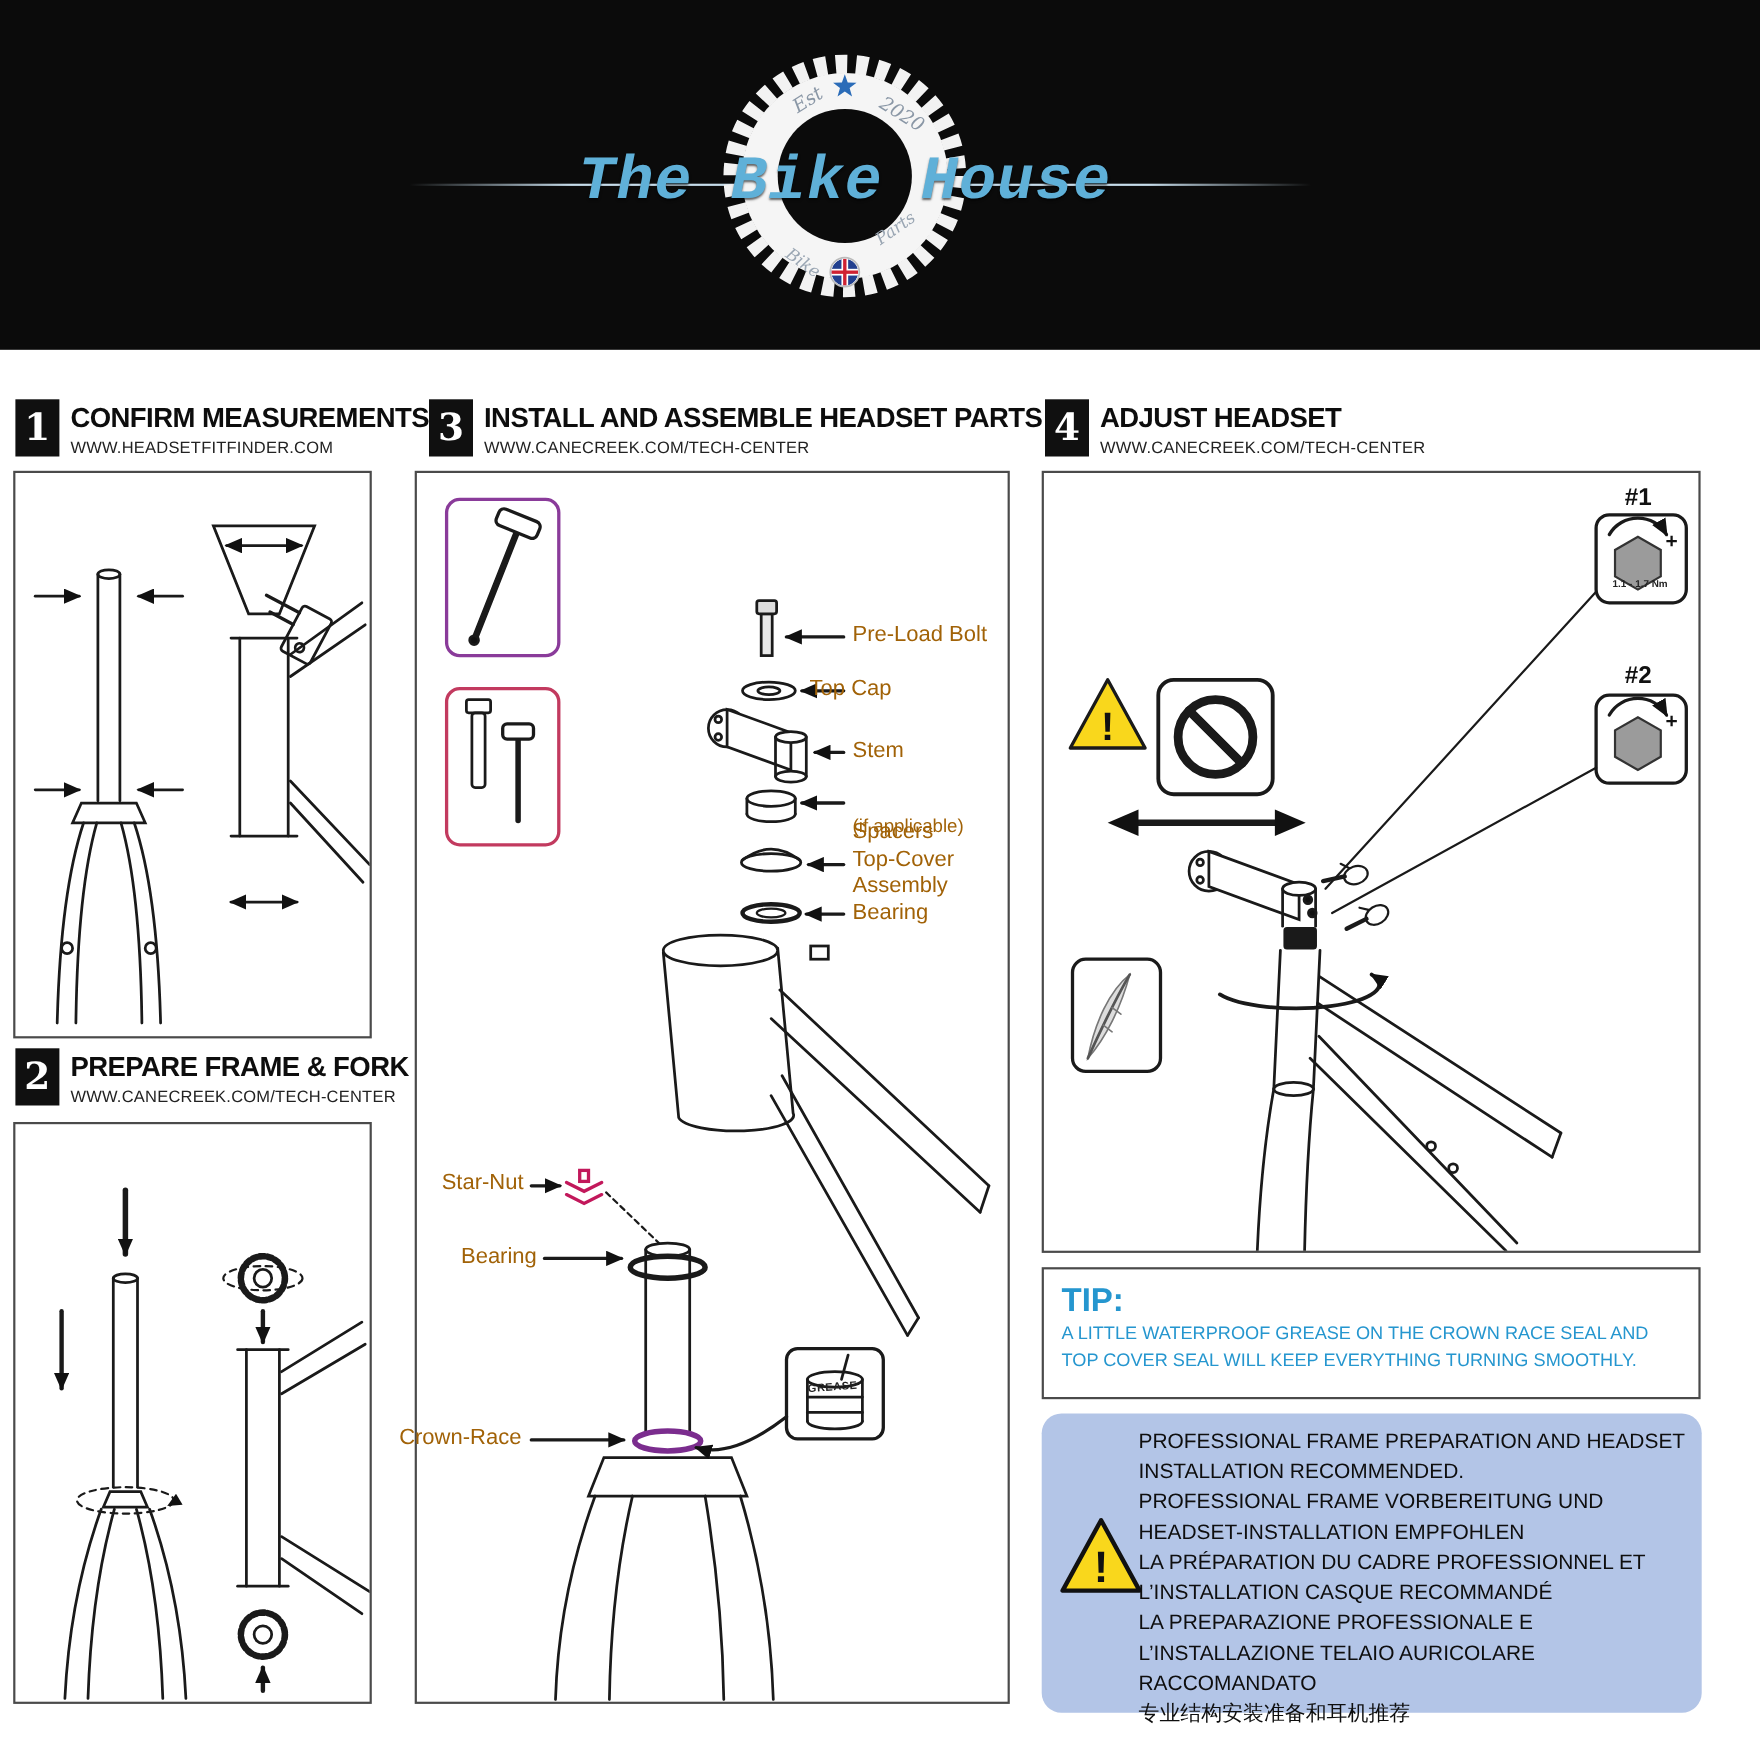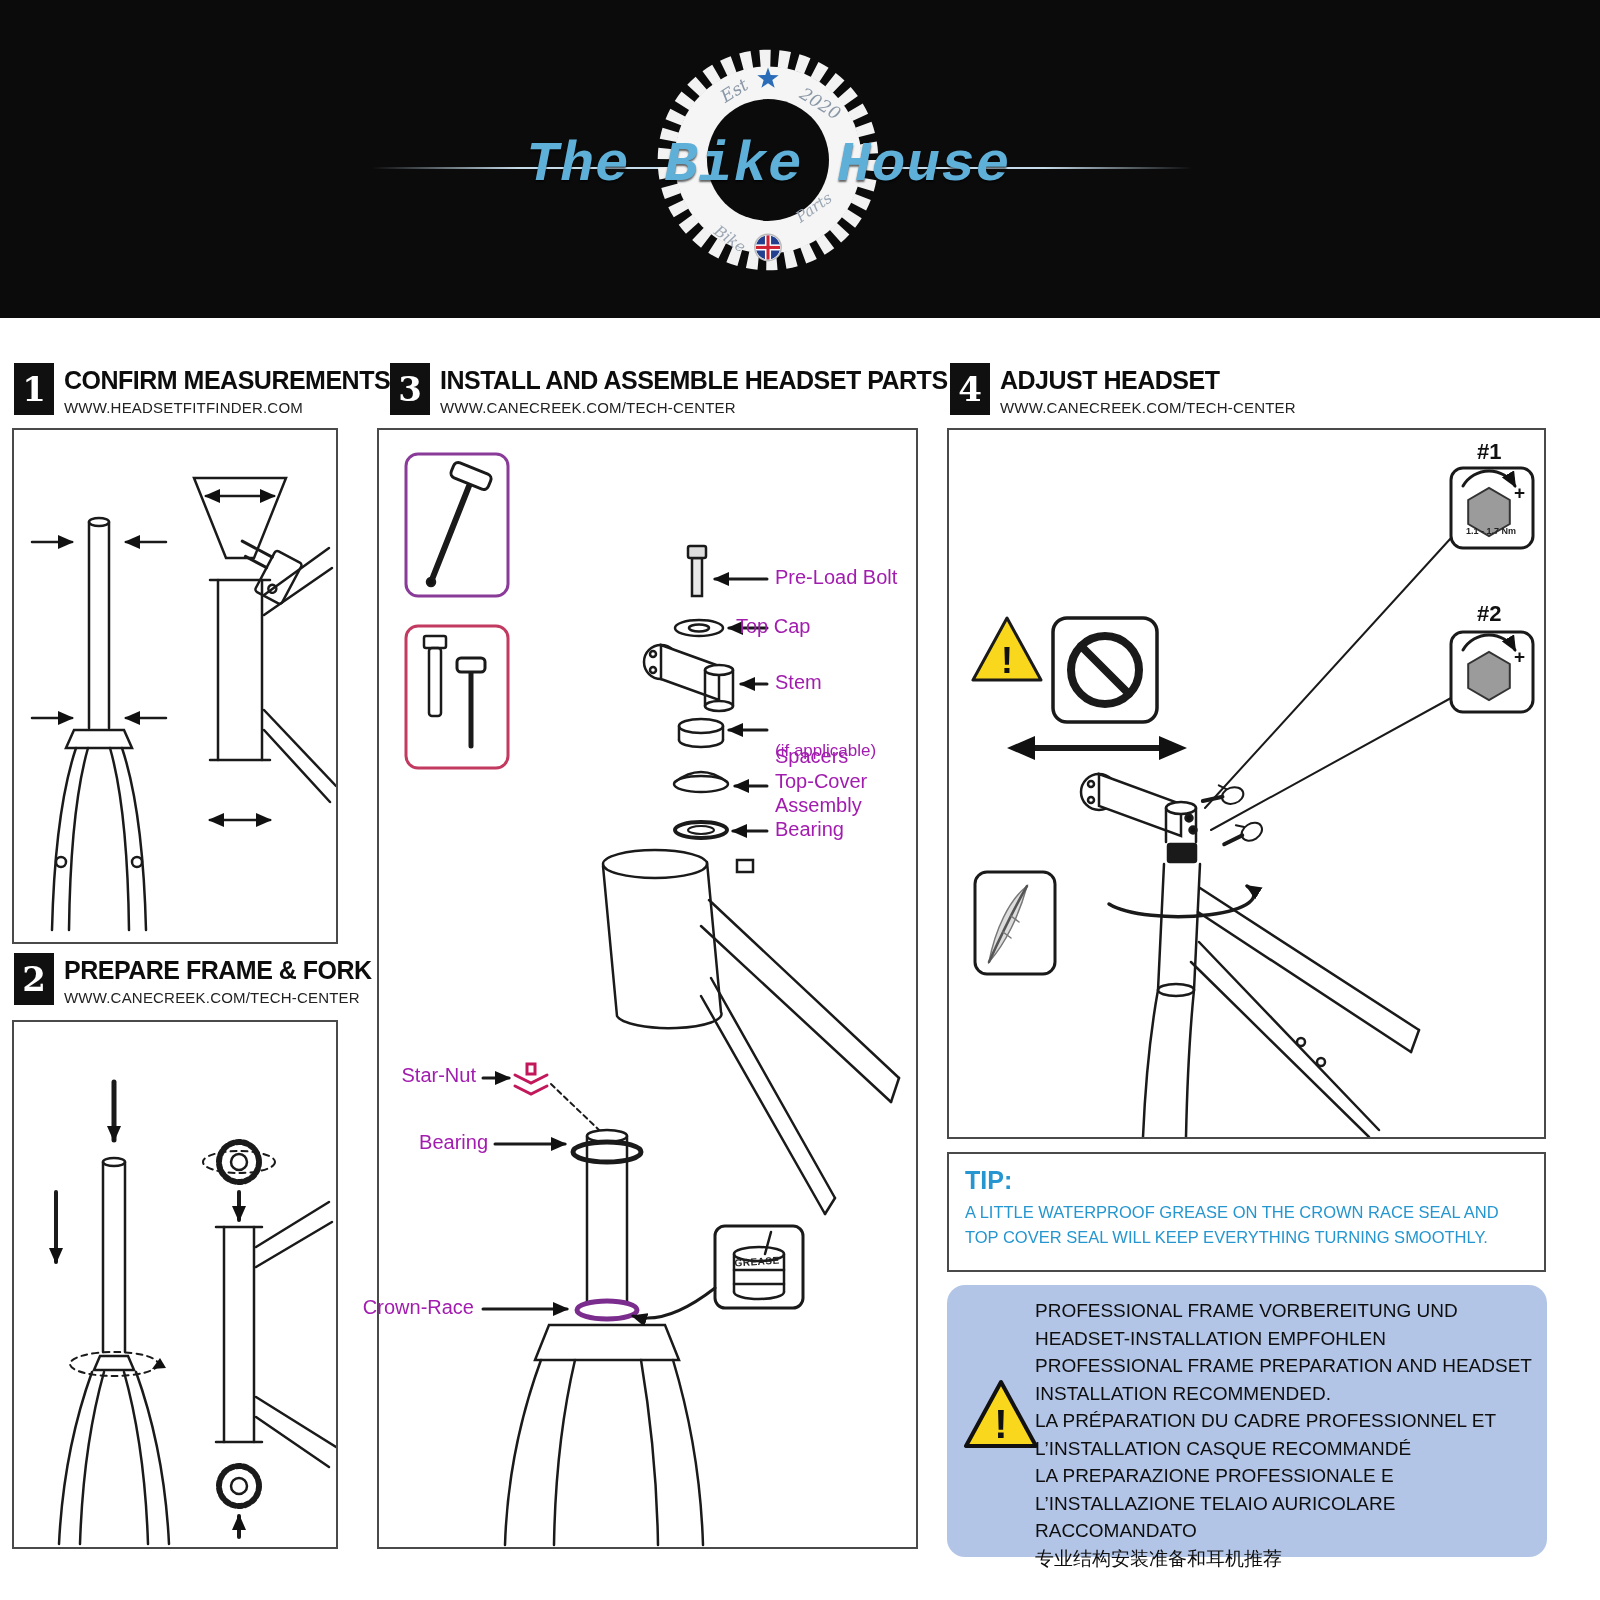--- a/index.html
+++ b/index.html
@@ -20,33 +20,33 @@
   .numbox{position:absolute;width:40px;height:52px;background:#101010;color:#fff;
           font-weight:bold;font-size:34px;text-align:center;line-height:52px;
           font-family:"DejaVu Serif",serif;}
   .sec-title{position:absolute;font-size:25px;font-weight:700;letter-spacing:-.5px;color:#0d0d0d;white-space:nowrap;}
   .sec-url{position:absolute;font-size:15px;color:#222;letter-spacing:.2px;white-space:nowrap;}
 
   .panel{position:absolute;border:2px solid #4a4a4a;background:#fff;}
   .panel svg{position:absolute;left:0;top:0;}
 
   
-  .lbl{position:absolute;color:#a21caf;font-size:20px;line-height:24px;white-space:nowrap;}
+  .lbl{position:absolute;color:#a16207;font-size:20px;line-height:24px;white-space:nowrap;}
   .lbl.small{font-size:17px;line-height:20px;}
   .lbl.right{text-align:right;}
   .grease-lbl{position:absolute;font-size:10px;font-weight:bold;color:#222;letter-spacing:.5px;
               width:50px;text-align:center;transform:rotate(-4deg);}
 
   
   .tool-num{position:absolute;font-size:22px;font-weight:bold;color:#111;}
   .torque{position:absolute;font-size:9px;font-weight:bold;color:#222;width:78px;text-align:center;}
   .plus{position:absolute;font-size:19px;font-weight:bold;color:#111;}
 
   
-  .tip-title{position:absolute;left:16px;top:12px;color:#2596cf;font-size:25px;font-weight:bold;}
+  .tip-title{position:absolute;left:16px;top:12px;color:#2596cf;font-size:30px;font-weight:bold;}
   .tip-text{position:absolute;left:16px;top:46px;width:562px;color:#2596cf;font-size:16.5px;line-height:25px;}
 
   
   .notice{position:absolute;left:947px;top:1285px;width:600px;height:272px;background:#b3c5e7;border-radius:18px;}
   .notice-text{position:absolute;left:88px;top:12px;width:498px;}
   .notice-line{font-size:19px;line-height:27.5px;color:#0e0e0e;}
   .notice-tri{position:absolute;left:14px;top:92px;width:80px;height:74px;}
 </style>
 </head>
 <body>
@@ -415,21 +415,21 @@
     <div class="tip-title">TIP:</div>
     <div class="tip-text">A LITTLE WATERPROOF GREASE ON THE CROWN RACE SEAL AND TOP COVER SEAL WILL KEEP EVERYTHING TURNING SMOOTHLY.</div>
   </div>
 
   <div class="notice">
     <svg class="notice-tri" viewBox="0 0 80 74">
       <polygon points="40,5 5,69 75,69" fill="#f9d71c" stroke="#111" stroke-width="4" stroke-linejoin="round"></polygon>
       <text x="40" y="61" text-anchor="middle" font-size="40" font-weight="bold" fill="#111" font-family="Liberation Sans, sans-serif">!</text>
     </svg>
     <div class="notice-text">
+      <div class="notice-line">PROFESSIONAL FRAME PREPARATION AND HEADSET INSTALLATION RECOMMENDED.</div>
       <div class="notice-line">PROFESSIONAL FRAME VORBEREITUNG UND HEADSET-INSTALLATION EMPFOHLEN</div>
-      <div class="notice-line">PROFESSIONAL FRAME PREPARATION AND HEADSET INSTALLATION RECOMMENDED.</div>
       <div class="notice-line">LA PRÉPARATION DU CADRE PROFESSIONNEL ET L’INSTALLATION CASQUE RECOMMANDÉ</div>
       <div class="notice-line">LA PREPARAZIONE PROFESSIONALE E L’INSTALLAZIONE TELAIO AURICOLARE RACCOMANDATO</div>
       <div class="notice-line">专业结构安装准备和耳机推荐</div>
     </div>
   </div>
 
 </div>
 
 </body></html>

